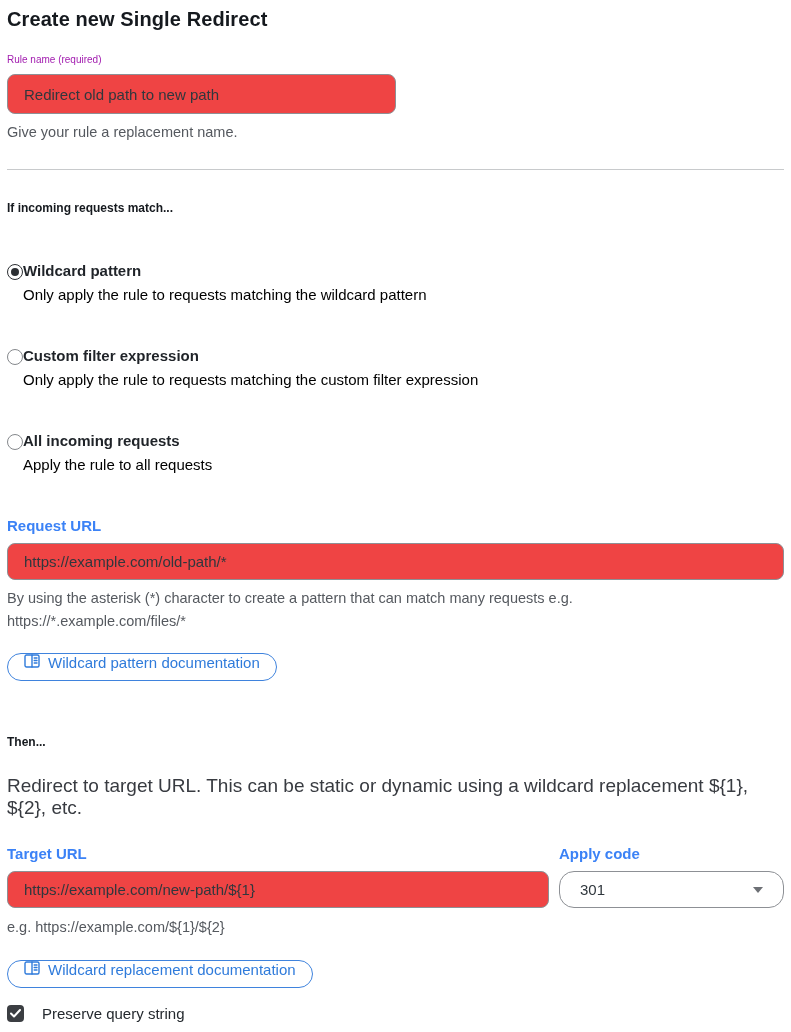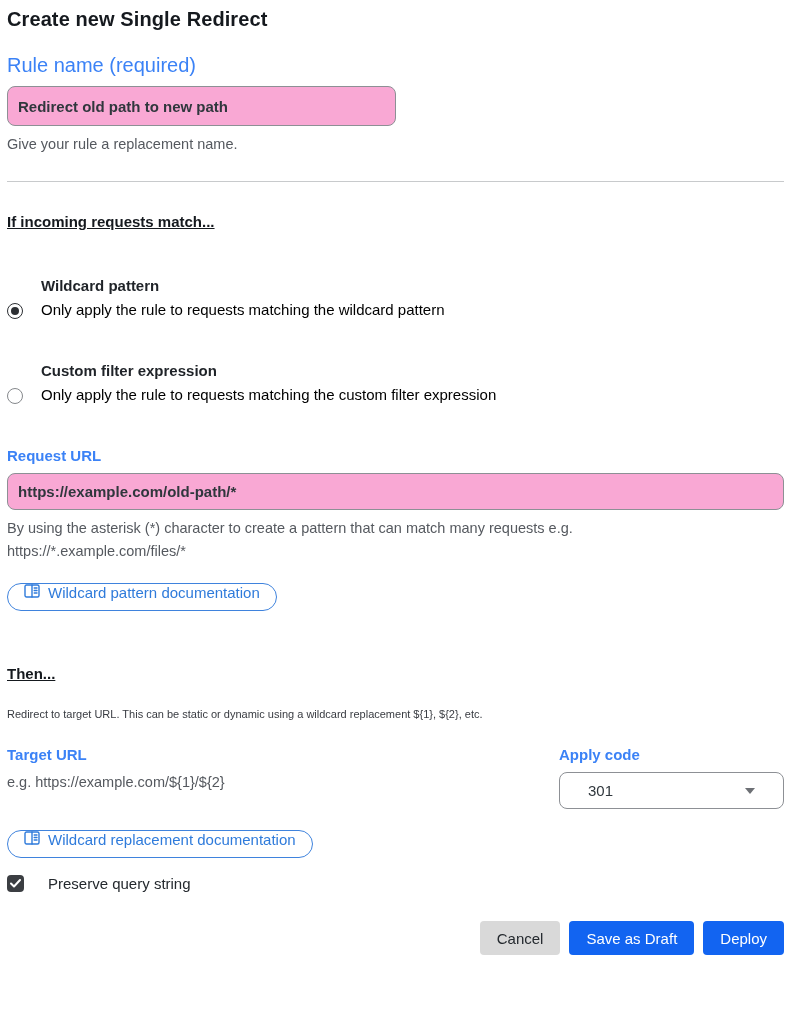--- a/index.html
+++ b/index.html
@@ -17,65 +17,62 @@
   }
   .page-title {
     font-size: 20px;
     font-weight: 700;
     color: #15191e;
     letter-spacing: 0.1px;
   }
   .field-label {
     display: block;
     margin-top: 23px;
-    font-size: 20px;
-    color: #3b82f6;
+    font-size: 10px;
+    color: #a21caf;
   }
   .field-label.strong { font-weight: 700; font-size: 15px; color: #3b82f6; }
   .text-input {
     display: block;
     margin-top: 9px;
     height: 40px;
     border: 1px solid #8d9095;
     border-radius: 8px;
-    padding: 0 10px;
+    padding: 0 16px;
     font-size: 15px;
     font-family: "Liberation Sans", "DejaVu Sans", sans-serif;
     color: #30373d;
-    background: #f9a8d4;
+    background: #ef4444;
     outline: none;
     width: 100%;
-    font-weight: bold;
   }
   .text-input.short { width: 389px; }
   .text-input.slim { height: 37px; }
   .helper {
     margin-top: 7px;
     font-size: 14.5px;
     color: #55595f;
     line-height: 1.55;
   }
   .helper.wrap { max-width: 580px; }
   .divider {
     border: none;
     border-top: 1px solid #c8cacc;
     margin-top: 26px;
   }
   .section-heading {
     margin-top: 31px;
-    font-size: 15px;
+    font-size: 12px;
     font-weight: 700;
     color: #15191e;
-    text-decoration: underline;
   }
   
   .radio-item {
     display: flex;
-    align-items: flex-end;
-    gap: 18px;
+    align-items: flex-start;
     margin-top: 43px;
     cursor: pointer;
   }
   .radio-item.first { margin-top: 47px; }
   .radio-circle {
     flex: 0 0 auto;
     width: 16px;
     height: 16px;
     margin-top: 2px;
     border: 1.5px solid #85888c;
@@ -119,57 +116,57 @@
     color: #2f7bdb;
     font-size: 15px;
     font-family: "Liberation Sans", "DejaVu Sans", sans-serif;
     cursor: pointer;
     white-space: nowrap;
   }
   .doc-button svg { display: block; }
   .then-heading { margin-top: 54px; }
   .then-desc {
     margin-top: 26px;
-    font-size: 11px;
+    font-size: 19px;
     color: #383b41;
   }
   
   .fields-row {
     display: flex;
     gap: 10px;
     margin-top: 3px;
     align-items: flex-start;
   }
   .col-left { width: 542px; flex: 0 0 auto; }
   .col-right { flex: 1 1 auto; }
   .select-box {
     display: flex;
     align-items: center;
     justify-content: space-between;
     margin-top: 9px;
     height: 37px;
     border: 1px solid #8d9095;
-    border-radius: 8px;
-    padding: 0 28px;
+    border-radius: 15px;
+    padding: 0 20px;
     font-size: 15px;
     color: #30373d;
     background: #fff;
     cursor: pointer;
   }
   .select-arrow {
     width: 0; height: 0;
     border-left: 5px solid transparent;
     border-right: 5px solid transparent;
     border-top: 6px solid #6d7075;
   }
   
   .checkbox-row {
     display: flex;
     align-items: center;
-    gap: 24px;
+    gap: 18px;
     margin-top: 17px;
     cursor: pointer;
   }
   .checkbox-box {
     flex: 0 0 auto;
     width: 17px;
     height: 17px;
     border-radius: 4px;
     background: #3b3e42;
     display: flex;
@@ -222,20 +219,27 @@
   </div>
 
   <div class="radio-item">
     <span class="radio-circle"></span>
     <span class="radio-text">
       <span class="radio-label" style="display:block">Custom filter expression</span>
       <span class="radio-desc" style="display:block">Only apply the rule to requests matching the custom filter expression</span>
     </span>
   </div>
 
+  <div class="radio-item">
+    <span class="radio-circle"></span>
+    <span class="radio-text">
+      <span class="radio-label" style="display:block">All incoming requests</span>
+      <span class="radio-desc" style="display:block">Apply the rule to all requests</span>
+    </span>
+  </div>
 
   
   <label class="field-label strong" style="margin-top:43px">Request URL</label>
   <input class="text-input slim" type="text" value="https://example.com/old-path/*" style="">
   <div class="helper wrap">By using the asterisk (*) character to create a pattern that can match many requests e.g. https://*.example.com/files/*</div>
 
   <button class="doc-button">
     <span>
       <svg width="16" height="14" viewBox="0 0 16 14" fill="none" stroke="#2f7bdb" stroke-width="1.4" stroke-linecap="round">
         <rect x="1" y="1" width="14" height="12" rx="1.5"></rect>
@@ -248,20 +252,21 @@
     <span>Wildcard pattern documentation</span>
   </button>
 
   
   <h2 class="section-heading then-heading">Then...</h2>
   <p class="then-desc">Redirect to target URL. This can be static or dynamic using a wildcard replacement ${1}, ${2}, etc.</p>
 
   <div class="fields-row">
     <div class="col-left">
       <label class="field-label strong">Target URL</label>
+      <input class="text-input slim" type="text" value="https://example.com/new-path/${1}" style="">
       <div class="helper" style="margin-top:8px">e.g. https://example.com/${1}/${2}</div>
     </div>
     <div class="col-right">
       <label class="field-label strong">Apply code</label>
       <div class="select-box">
         <span>301</span>
         <span class="select-arrow"></span>
       </div>
     </div>
   </div>

